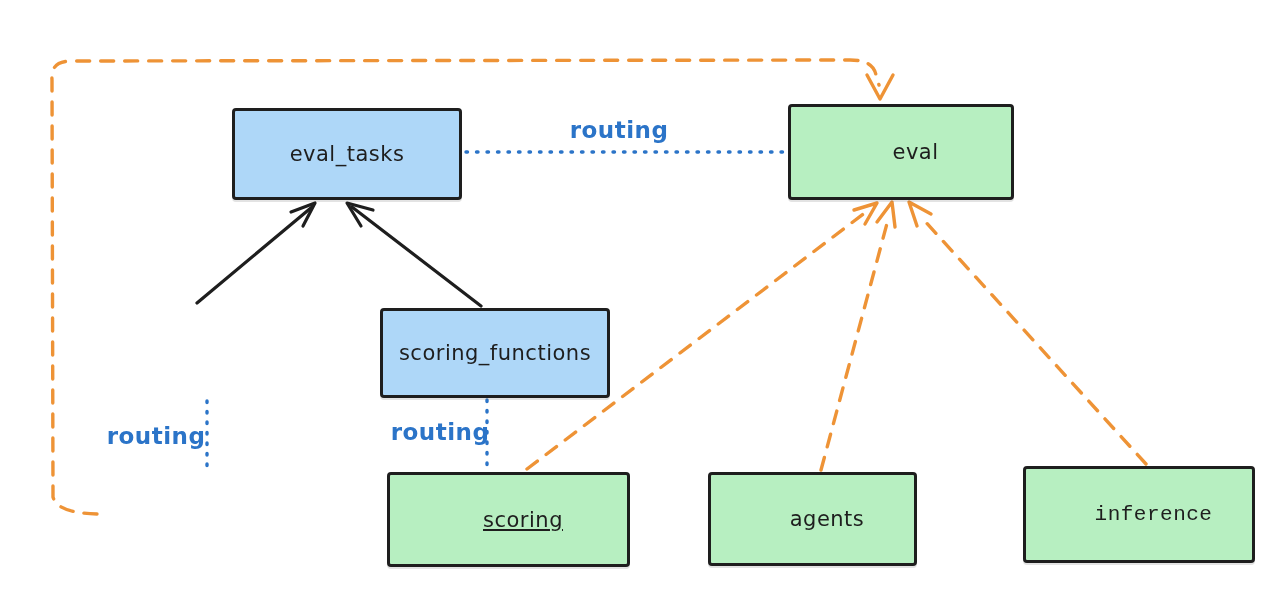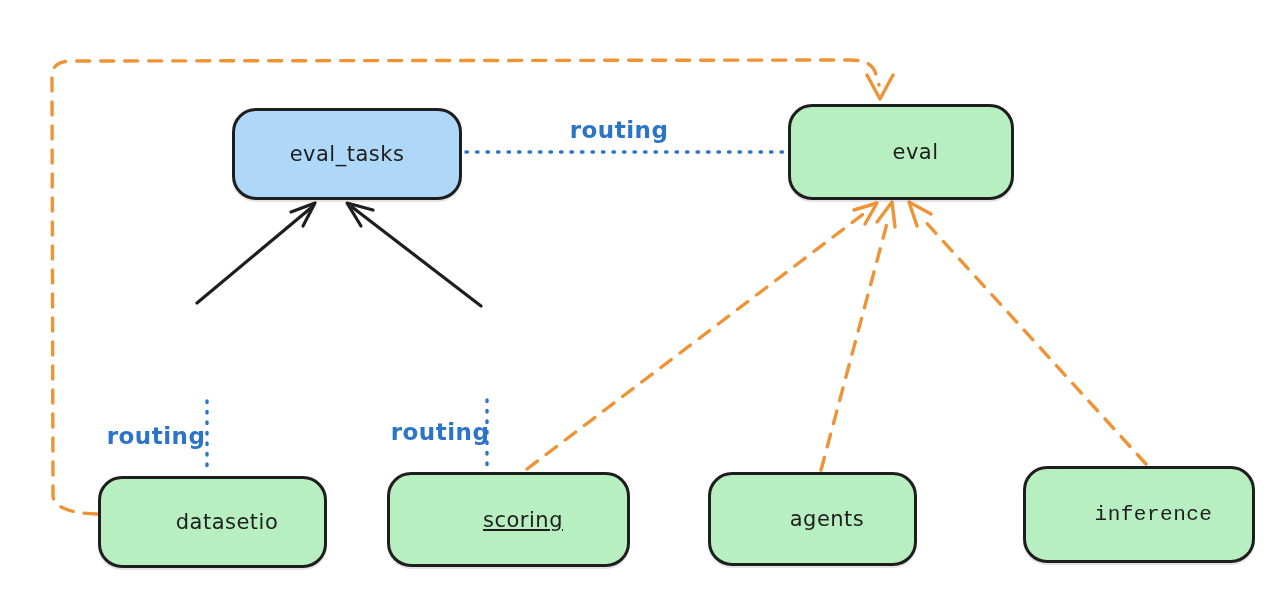--- a/index.html
+++ b/index.html
@@ -26,21 +26,21 @@
     position: absolute; left: 0; top: 0;
     width: 1280px; height: 596px;
   }
   .edge-black { stroke: var(--stroke); stroke-width: 3.2; fill: none; stroke-linecap: round; stroke-linejoin: round; }
   .edge-blue-dotted { stroke: var(--routing); stroke-width: 3.4; fill: none; stroke-linecap: round; stroke-dasharray: 1.5 9; }
   .edge-orange-dashed { stroke: var(--orange); stroke-width: 3.4; fill: none; stroke-linecap: round; stroke-dasharray: 13 11; }
   .head-orange { stroke: var(--orange); stroke-width: 3.4; fill: none; stroke-linecap: round; stroke-linejoin: round; }
   .node {
     position: absolute;
     border: 3px solid var(--stroke);
-    border-radius: 24px;
+    border-radius: 4px;
     display: flex; align-items: center; justify-content: center;
     font-size: 21px;
     color: var(--stroke);
     letter-spacing: 0.5px;
     box-shadow: 0 2px 0 rgba(100,100,100,0.18);
   }
   .node.blue  { background: var(--blue-fill); }
   .node.green { background: var(--green-fill); padding-left: 29px; }
   .n-eval-tasks        { left: 232px;  top: 108px; width: 230px; height: 92px; }
   .n-eval              { left: 788px;  top: 104px; width: 226px; height: 96px; }
@@ -100,22 +100,22 @@
       <polyline class="head-orange" points="917,226 909,202 931,214"></polyline>
     </g>
   </svg>
 
   <div class="node blue n-eval-tasks">
     <span>eval_tasks</span>
   </div>
   <div class="node green n-eval">
     <span>eval</span>
   </div>
-  <div class="node green n-datasetio">
-    <span>datasetio</span>
+  <div class="node blue n-scoring-functions">
+    <span>scoring_functions</span>
   </div>
   <div class="node green n-scoring">
     <span>scoring</span>
   </div>
   <div class="node green n-agents">
     <span>agents</span>
   </div>
   <div class="node green n-inference">
     <span>inference</span>
   </div>

